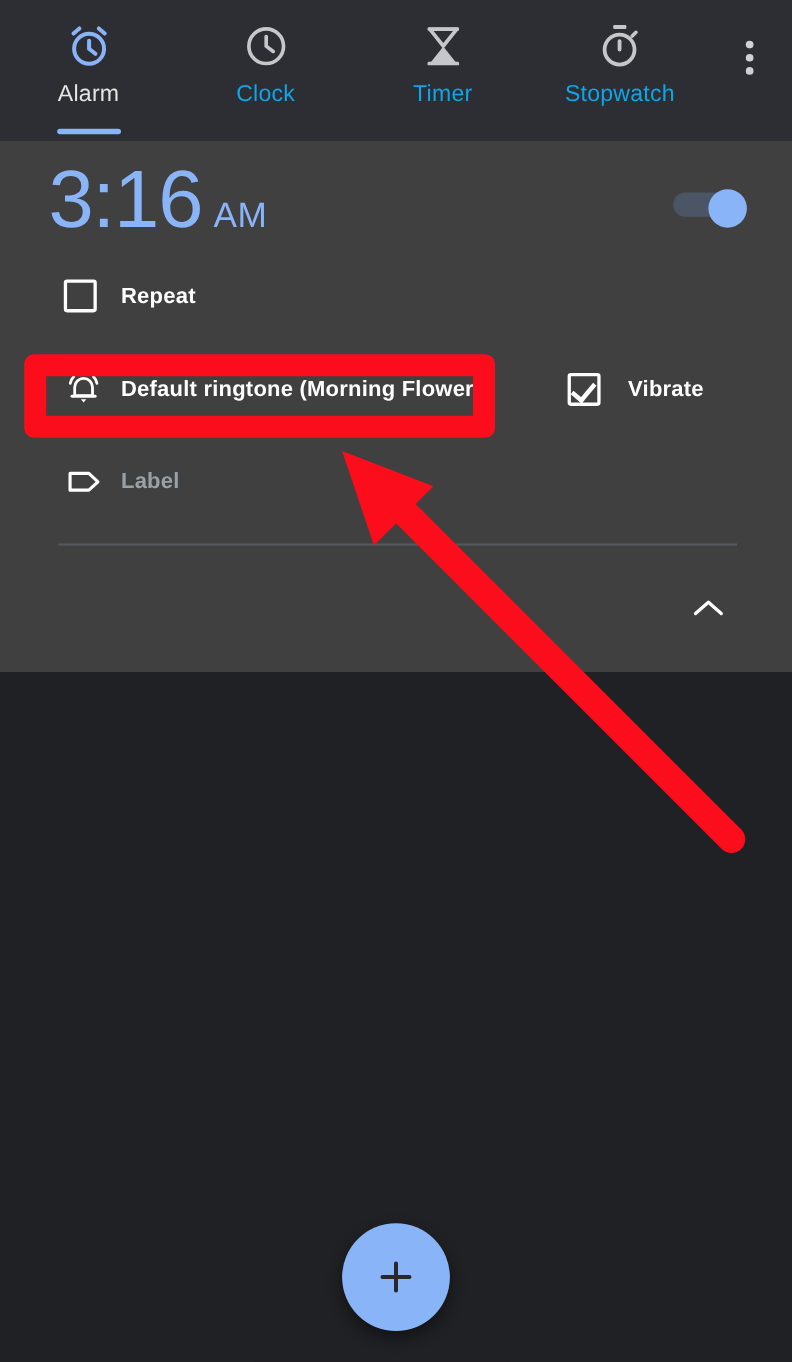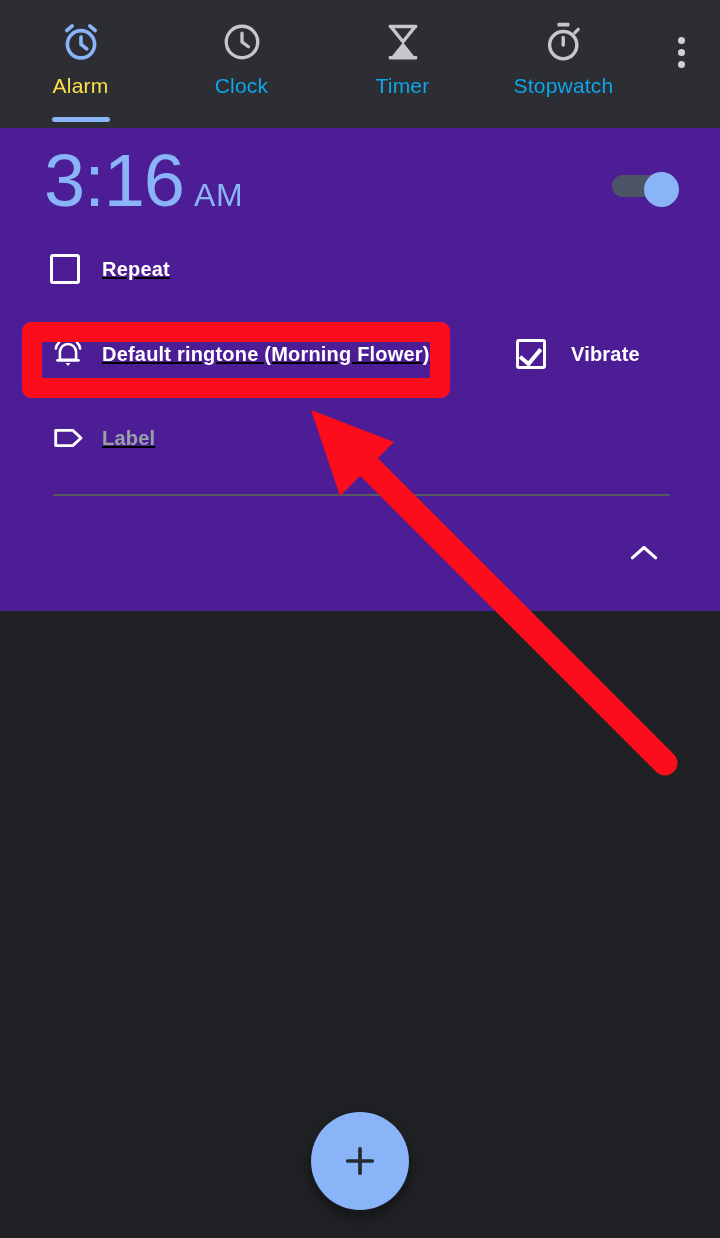--- a/index.html
+++ b/index.html
@@ -46,21 +46,21 @@
     display: flex;
     align-items: center;
     justify-content: center;
   }
   .tab-label {
     margin-top: 8px;
     font-size: 21px;
     color: #0ea5e9;
     letter-spacing: 0.2px;
   }
-  .tab.active .tab-label { color: #fde047; }
+  .tab.active .tab-label { color: #e5e5e5; }
   .tab-indicator {
     position: absolute;
     bottom: 6px;
     left: 50%;
     transform: translateX(-50%);
     width: 58px;
     height: 5px;
     border-radius: 3px;
     background: #8ab4f8;
   }
@@ -85,21 +85,21 @@
     background: #cfd1d4;
   }
 
   
   .alarm-card {
     position: absolute;
     left: 0;
     top: 128px;
     width: 720px;
     height: 483px;
-    background: #4c1d95;
+    background: #404040;
   }
 
   .time-row {
     position: absolute;
     left: 0; top: 14px;
     width: 720px;
     height: 92px;
   }
   .time-text {
     position: absolute;
@@ -144,27 +144,26 @@
     left: 32px; top: 0;
     width: 35px;
     height: 35px;
     border-radius: 50%;
     background: #8ab4f8;
   }
 
   
   .row {
     position: absolute;
-    left: 4px;
+    left: 12px;
     width: 598px;
     height: 58px;
     display: flex;
     align-items: center;
     cursor: pointer;
-    text-decoration: underline;
   }
   .row-icon {
     width: 52px;
     min-width: 52px;
     margin-left: 46px;
     display: flex;
     align-items: center;
     justify-content: flex-start;
   }
   .row-text {

